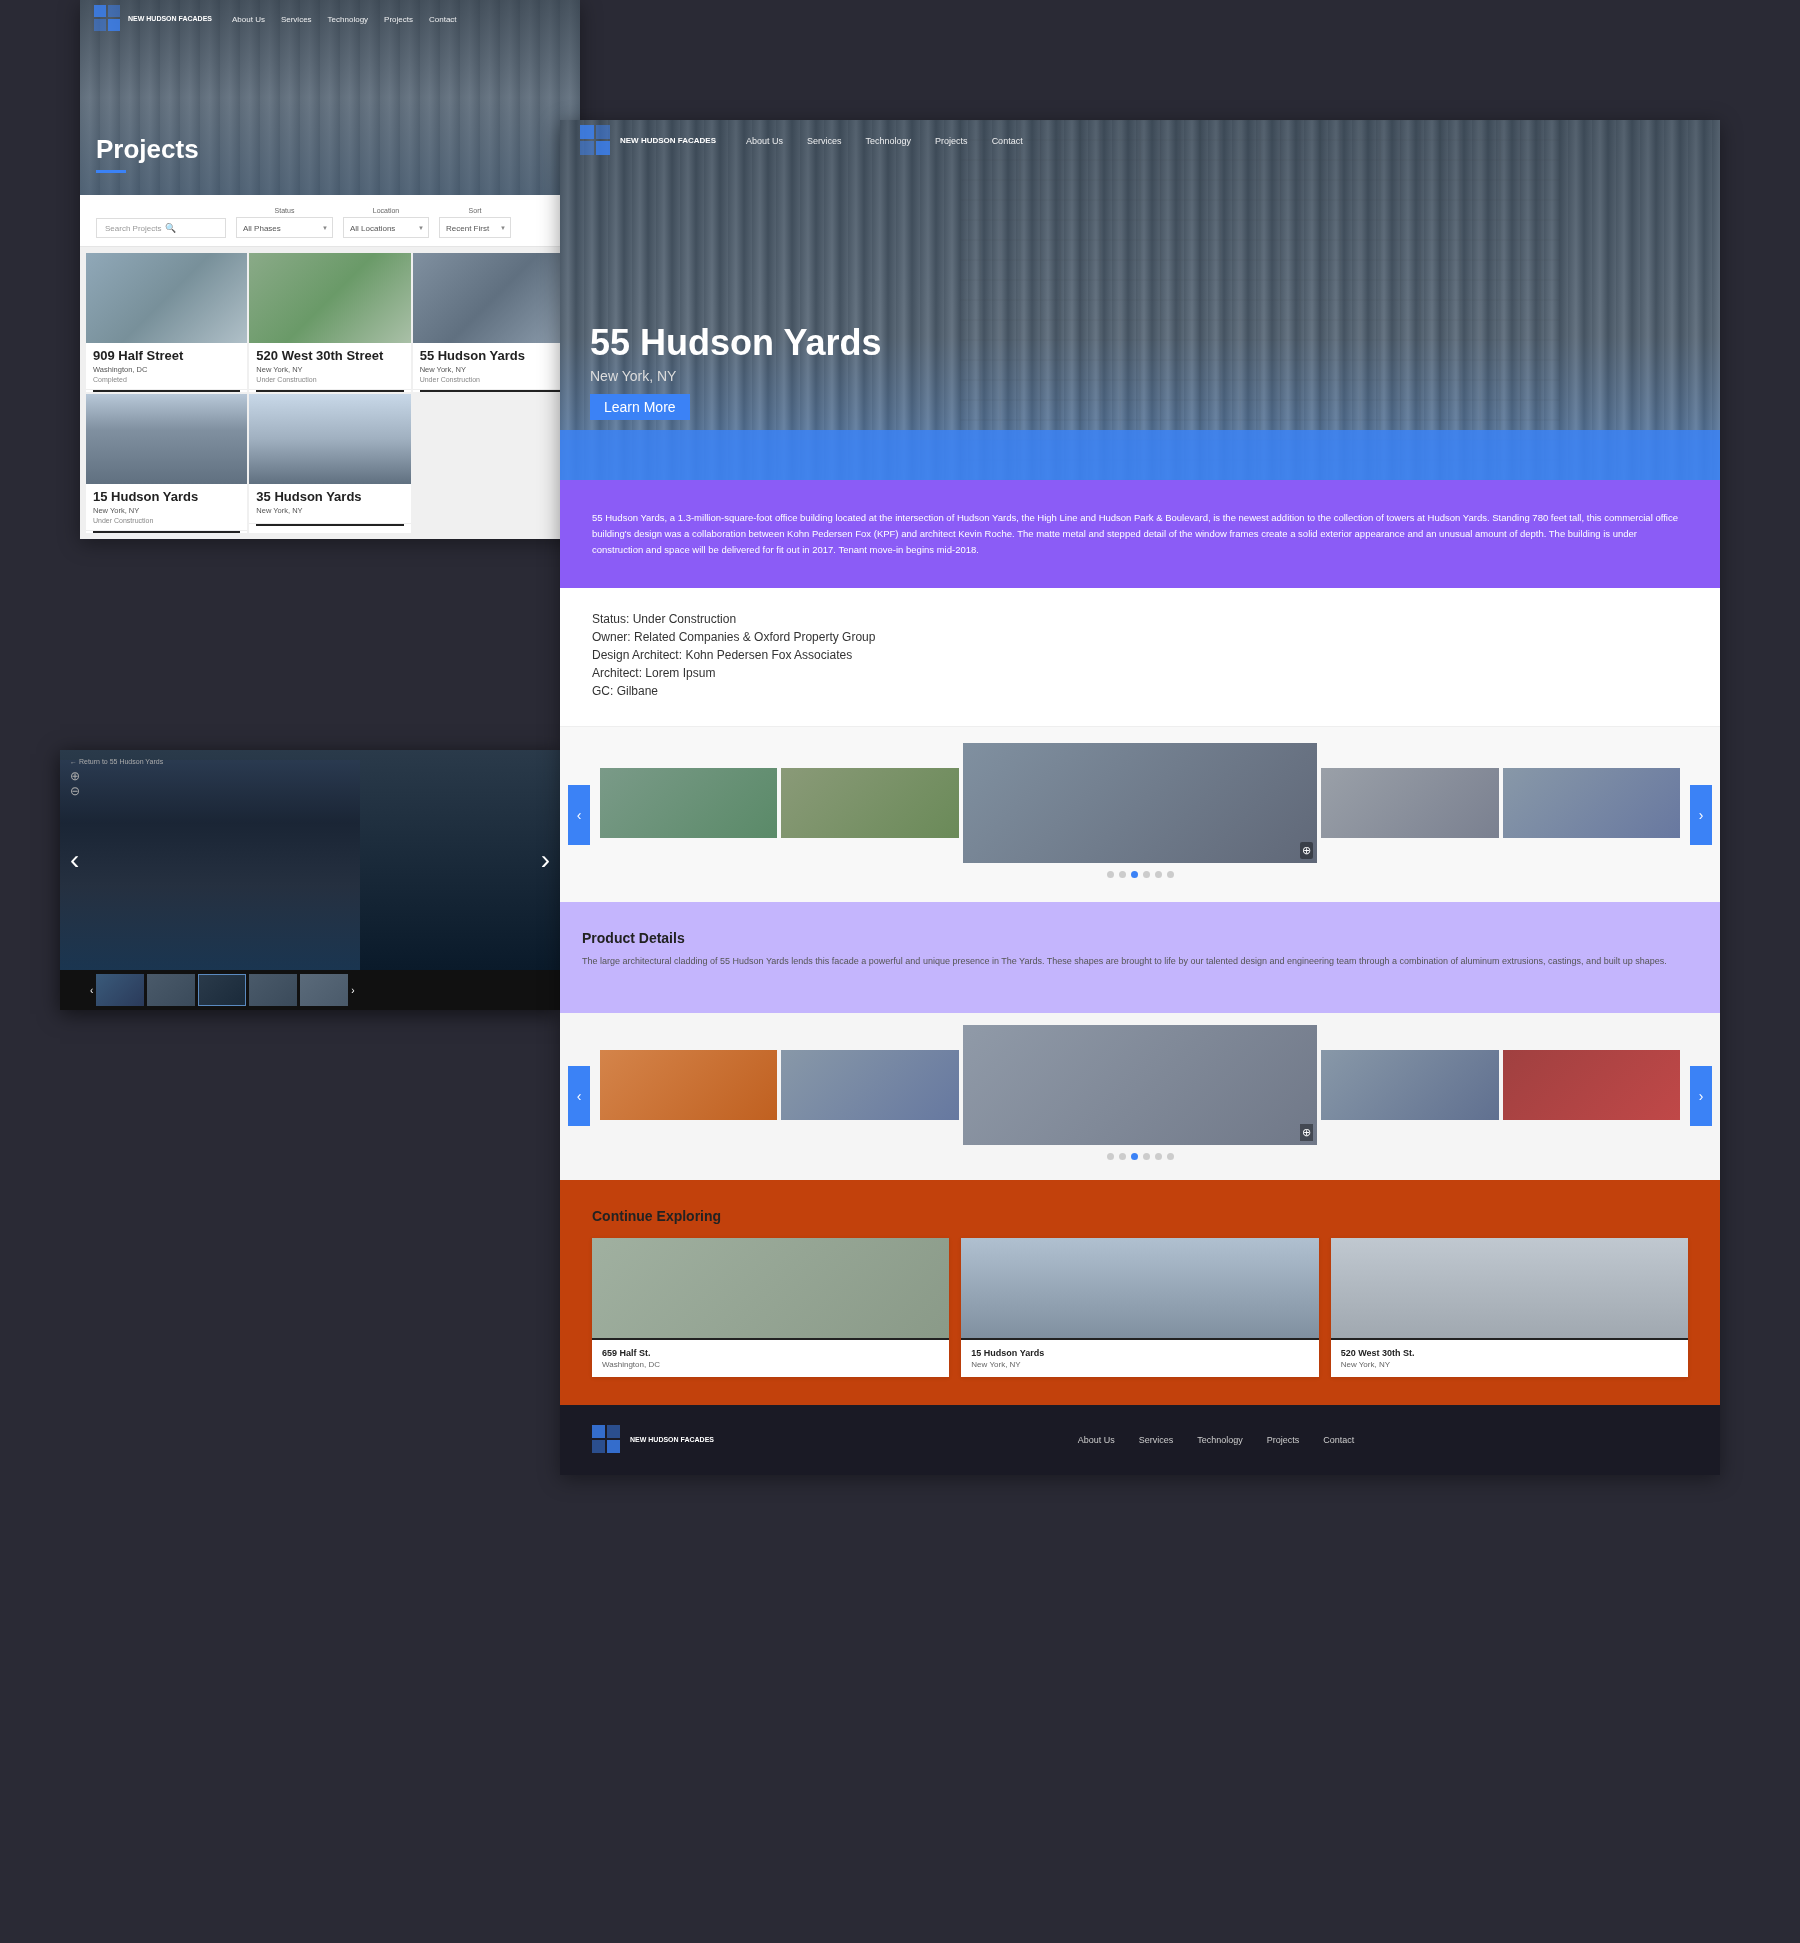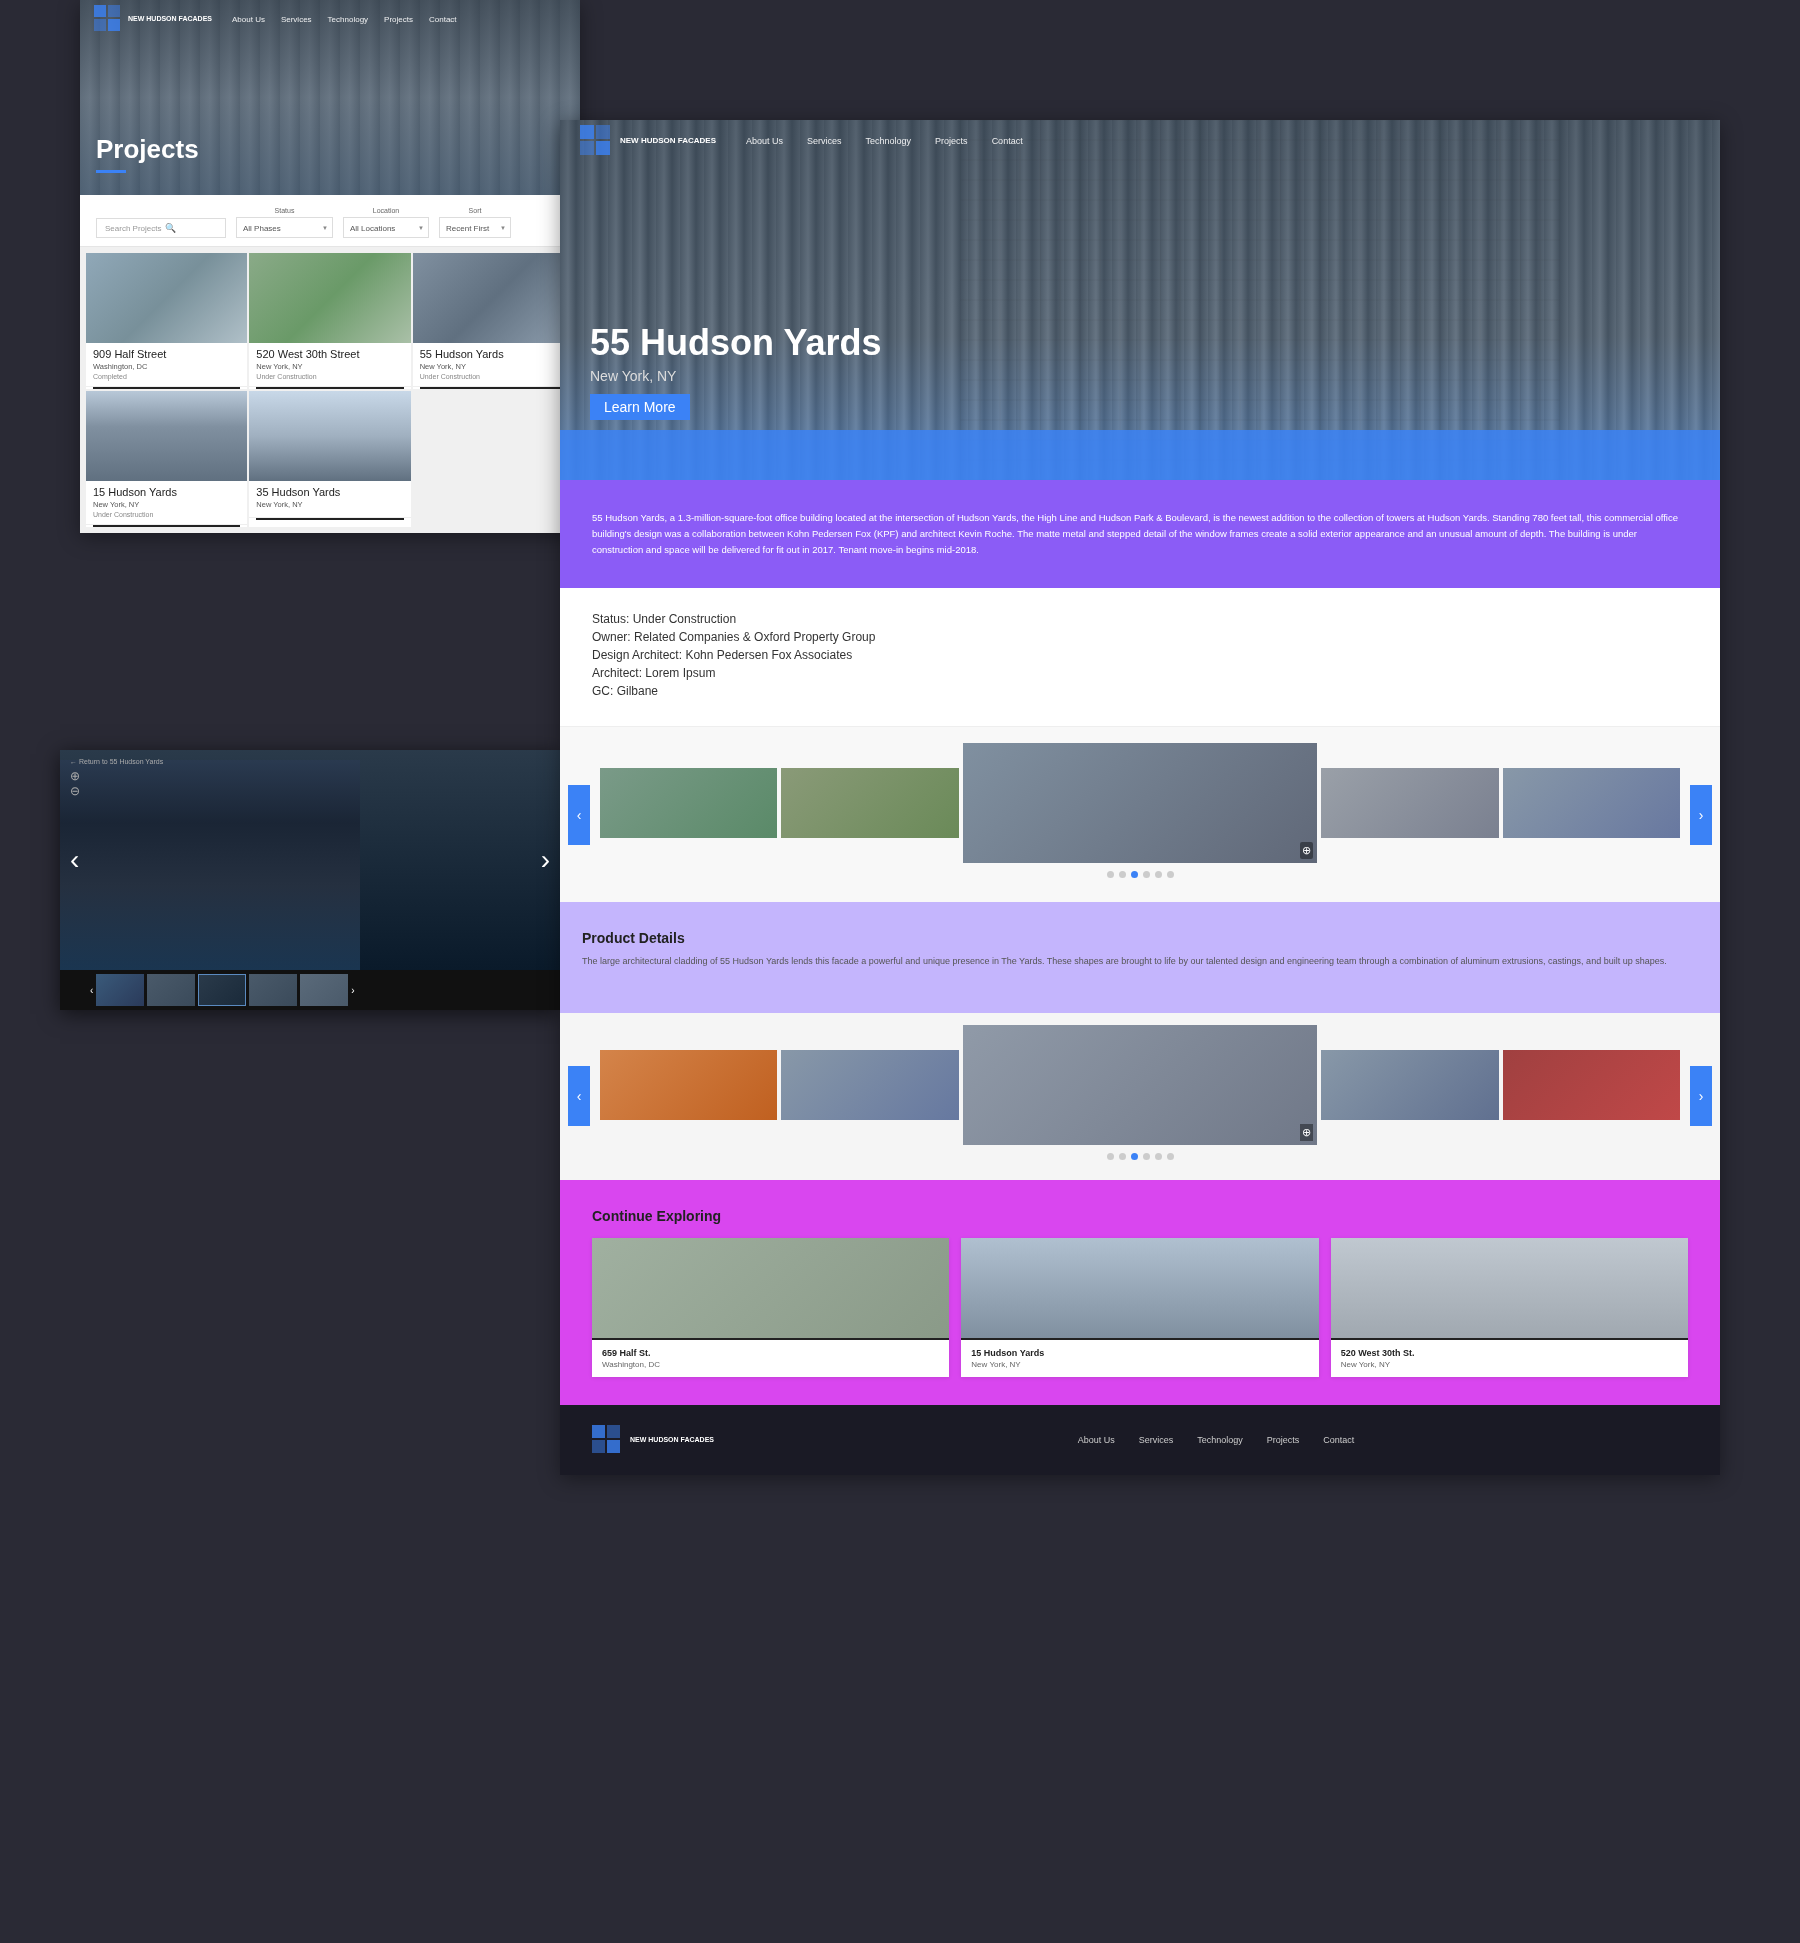--- a/index.html
+++ b/index.html
@@ -181,22 +181,22 @@
       background: linear-gradient(180deg, #b8c8d8 0%, #8090a0 40%, #607080 100%);
     }
     .project-card-img-placeholder.tall {
       background: linear-gradient(180deg, #c8d8e8 0%, #a0b0c0 50%, #607080 100%);
     }
     .project-card-body {
       padding: 5px 7px 6px;
       border-bottom: 1px solid #eee;
     }
     .project-name {
-      font-size: 11px;
-      font-weight: 400;
+      font-size: 13px;
+      font-weight: 700;
       color: #222;
       margin-bottom: 2px;
     }
     .project-location {
       font-size: 7.5px;
       color: #555;
       margin-bottom: 2px;
     }
     .project-status {
       font-size: 7px;
@@ -550,21 +550,21 @@
     .product-thumb.worker {
       background: linear-gradient(135deg, #8898a8, #607090);
     }
     .product-thumb.red-worker {
       background: linear-gradient(135deg, #a04040, #c04848);
     }
 
     
     .continue-section {
       padding: 28px 32px;
-      background: #d946ef;
+      background: #c2410c;
     }
     .continue-grid {
       display: grid;
       grid-template-columns: 1fr 1fr 1fr;
       gap: 12px;
       margin-top: 14px;
     }
     .continue-card {
       background: #fff;
       overflow: hidden;

